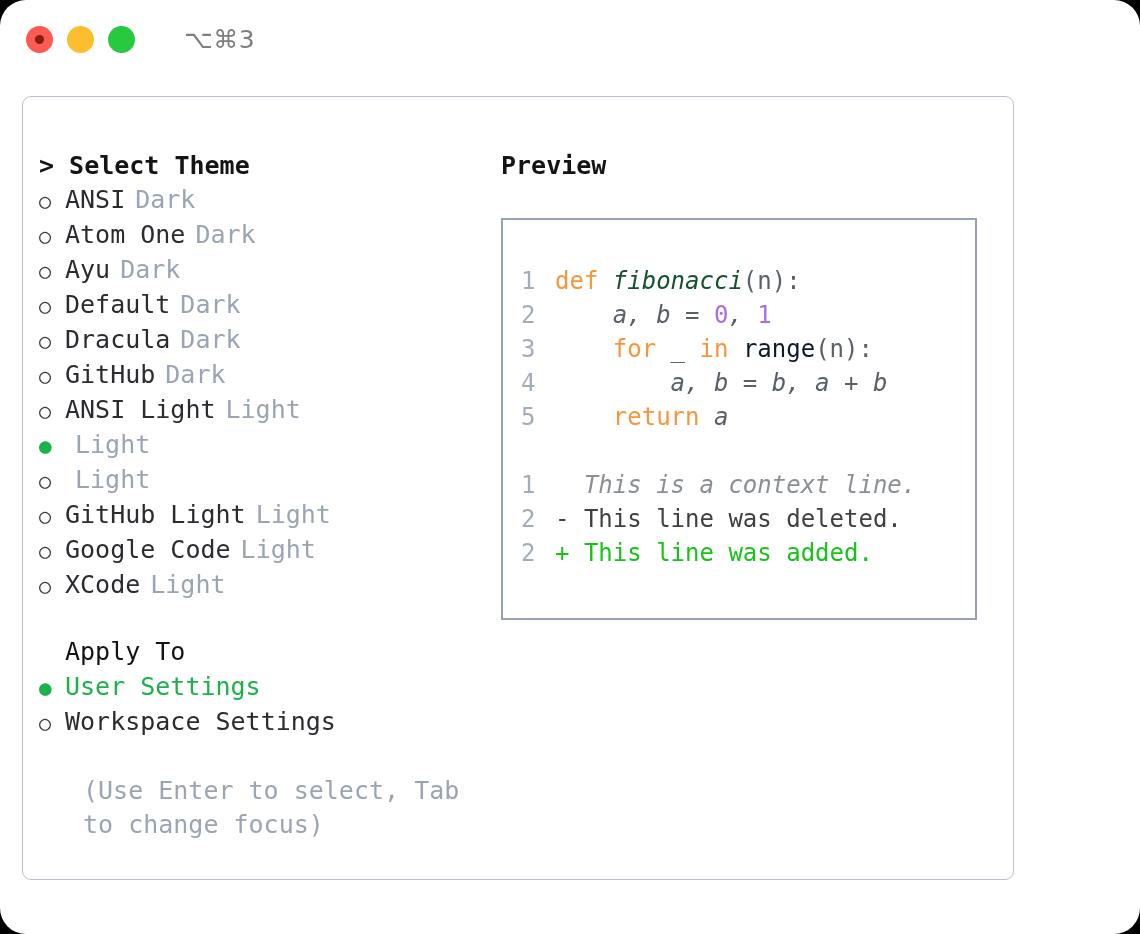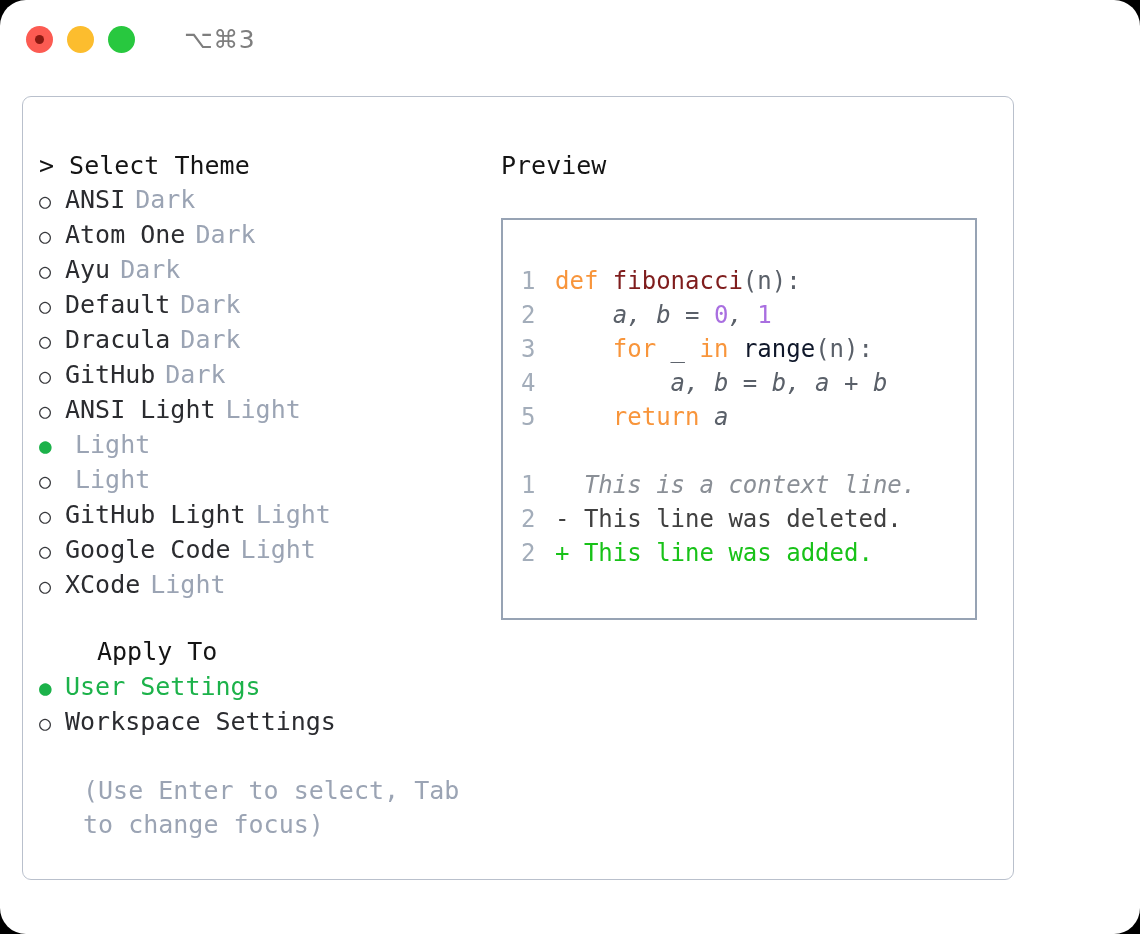--- a/index.html
+++ b/index.html
@@ -86,21 +86,21 @@
 
   
   .left-pane {
     position: absolute;
     left: 16px;
     top: 52px;
     width: 450px;
   }
   .pane-title {
     font-size: 25px;
-    font-weight: normal;
+    font-weight: bold;
     color: #141414;
     white-space: pre;
     line-height: 34px;
     margin-bottom: 0;
   }
   .opt-list { margin: 0; padding: 0; }
   .opt {
     display: flex;
     align-items: baseline;
     line-height: 34px;
@@ -118,21 +118,20 @@
   .opt.selected .opt-label { color: #1cb24a; }
   .opt-variant { color: #9ba4b4; margin-left: 10px; }
 
   .group-header {
     display: flex;
     align-items: baseline;
     line-height: 34px;
     font-size: 25px;
     white-space: pre;
     color: #141414;
-    gap: 32px;
   }
   .group-header .marker { color: transparent; }
 
   .spacer-lg { height: 32px; }
   .spacer-sm { height: 34px; }
 
   .hint {
     color: #9ba4b4;
     font-size: 25px;
     line-height: 34px;
@@ -166,21 +165,21 @@
   .ln {
     width: 34px;
     flex: none;
     color: #a3adba;
     text-align: left;
   }
   .code-text { white-space: pre; }
   .blank-line { height: 34px; }
 
   .tok-kw   { color: #f8953b; }
-  .tok-fn   { color: #7f1d1d; }
+  .tok-fn   { color: #14532d; font-style: italic; }
   .tok-num  { color: #a96fe0; }
   .tok-call { color: #0f172a; }
   .tok-pl   { color: #5a6069; font-style: italic; }
   .tok-punct{ color: #5a6069; }
   .tok-ctx  { color: #8a8f96; font-style: italic; }
   .tok-del  { color: #404040; }
   .tok-add  { color: #18c218; }
 </style>
 </head>
 <body>

